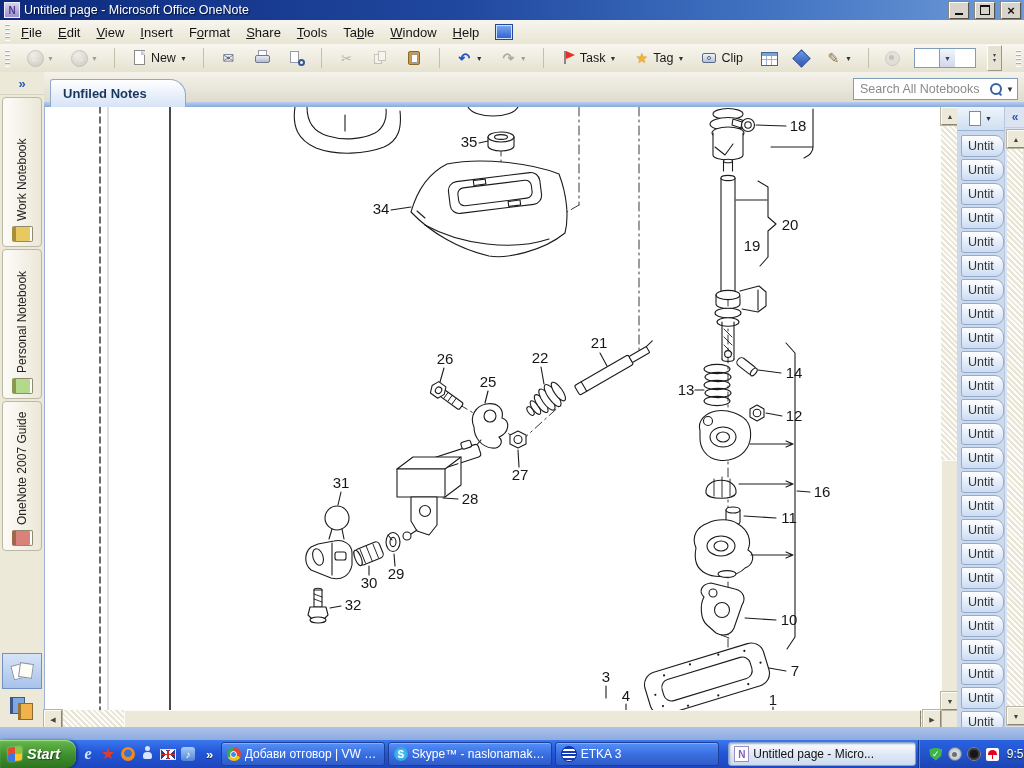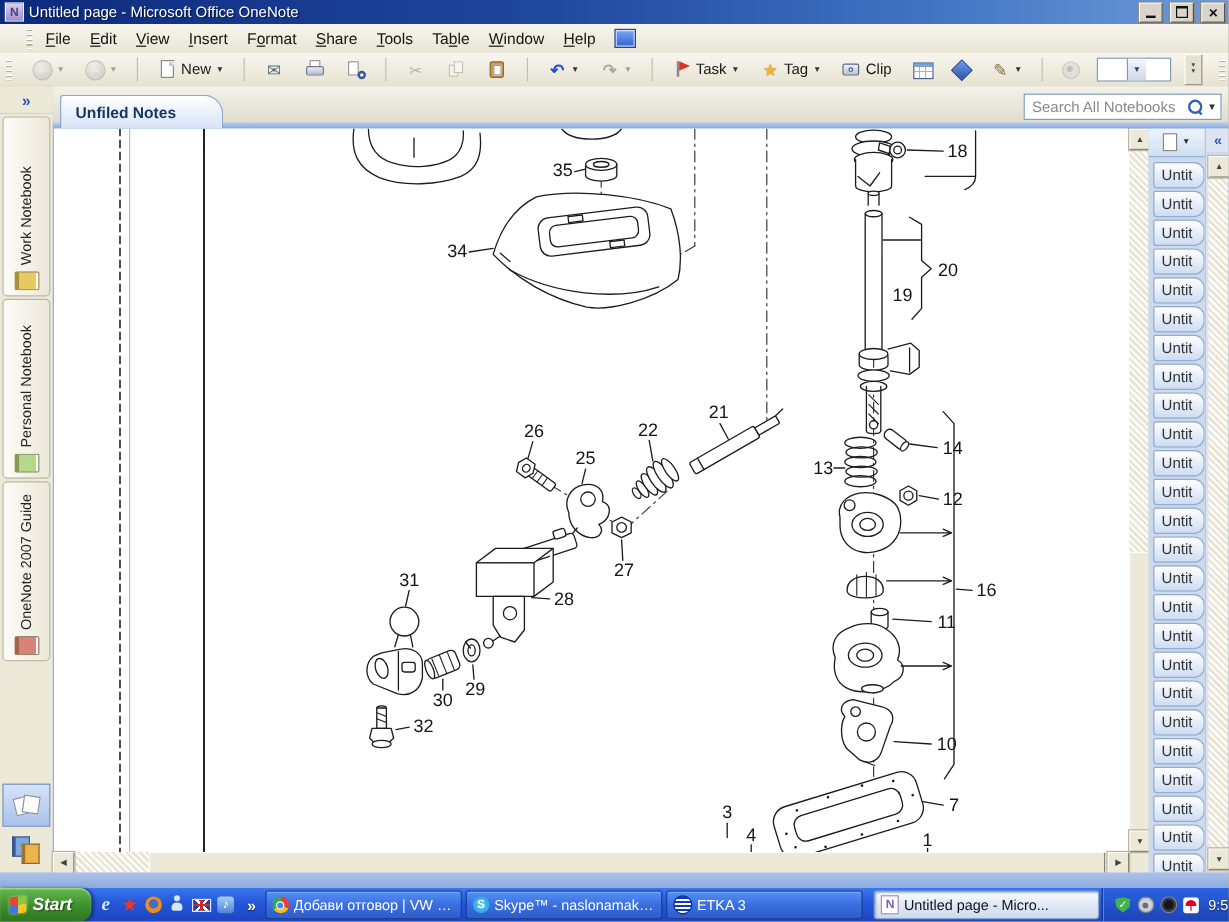--- a/index.html
+++ b/index.html
@@ -15,21 +15,21 @@
   .title-text{flex:1;color:#fff;font-weight:normal;font-size:12.5px;text-shadow:1px 1px 1px #00113a;
     white-space:nowrap;overflow:hidden;}
   .winbtn{width:18px;height:15px;background:#d8d4cc;border:1px solid;flex:none;
     border-color:#fcfbf8 #55534c #55534c #fcfbf8;outline:1px solid #8a877e;margin-left:2px;
     display:flex;align-items:center;justify-content:center;color:#111;}
   .g-min{width:8px;height:2px;background:#111;margin-top:7px;}
   .g-restore{width:8px;height:7px;border:1px solid #111;border-top-width:2px;background:#d8d4cc;}
   .g-close::before{content:"×";font-size:13px;font-weight:bold;line-height:1;}
   
   .menubar{position:absolute;top:20px;left:0;right:0;height:24px;display:flex;align-items:center;
-    background:linear-gradient(#f7f5ee,#e9e5d4);border-bottom:1px solid #d9d5c5;padding-left:19px;}
+    background:linear-gradient(#f7f5ee,#e9e5d4);border-bottom:1px solid #d9d5c5;padding-left:2px;}
   .tb-grip{width:5px;height:17px;margin:0 3px;flex:none;
     background:repeating-linear-gradient(180deg,#fff 0 1px,#b5b09e 1px 2px,rgba(0,0,0,0) 2px 4px);}
   .menu-item{padding:3px 8px;font-size:13px;color:#151515;white-space:nowrap;}
   .menu-item u{text-decoration:underline;}
   .doc-icon{width:16px;height:14px;margin-left:8px;background:linear-gradient(#7fa9f2,#2d5fd0);
     border:1px solid #23479a;box-shadow:inset 0 0 0 1px #cfe0fb;}
   
   .toolbar{position:absolute;top:44px;left:0;right:0;height:28px;display:flex;align-items:center;
     background:linear-gradient(#f8f6ef,#e6e2d1);border-bottom:1px solid #cfcaba;padding:0 2px;gap:11px;}
   .tb-btn{display:flex;align-items:center;gap:2px;padding:1px 3px;border-radius:2px;font-size:12.5px;color:#1a1a1a;flex:none;}

